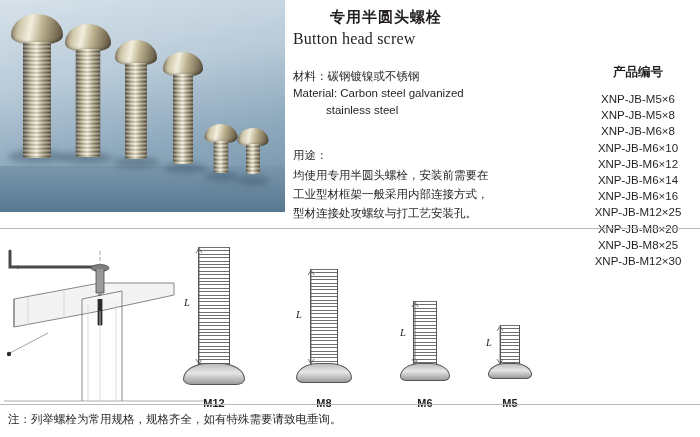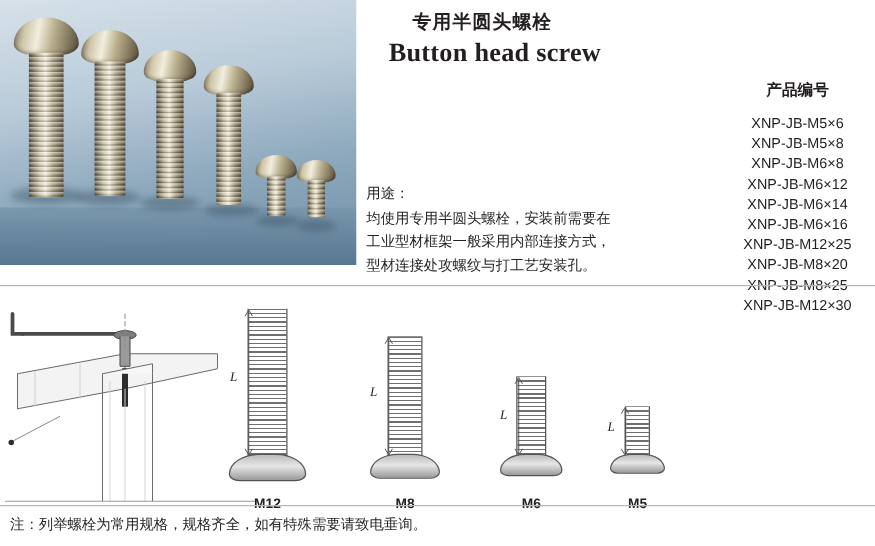--- a/index.html
+++ b/index.html
@@ -80,24 +80,23 @@
     font-size: 15px;
     font-weight: bold;
     letter-spacing: 1px;
     margin-left: 37px;
   }
   .title-en {
     position: absolute;
     left: 293px;
     top: 30px;
     font-family: "Liberation Serif", serif;
-    font-size: 21px;
-    font-weight: bold;
+    font-size: 16px;
+    font-weight: normal;
     letter-spacing: 0.2px;
-    margin-left: 18px;
   }
   .material-block {
     position: absolute;
     left: 293px;
     top: 68px;
     width: 250px;
     font-size: 11.5px;
     line-height: 16px;
   }
   .material-block .mat-en {
@@ -252,33 +251,41 @@
     </div>
     <div class="screw" style="left:236px; top:128px; width:34px; height:48px;">
       <div class="head" style="width:31px; height:18px;"></div>
       <div class="shank" style="top:16px; width:14px; height:30px;"></div>
     </div>
   </div>
 
   <div class="title-cn">专用半圆头螺栓</div>
   <div class="title-en">Button head screw</div>
 
+  <div class="material-block">
+    <div>材料：碳钢镀镍或不锈钢</div>
+    <div class="mat-en">Material: Carbon steel galvanized</div>
+    <div class="mat-en">
+        <span class="indent">stainless steel</span>
+      </div>
+  </div>
 
   <div class="usage-block">
     <div class="u-title">用途：</div>
     <div>均使用专用半圆头螺栓，安装前需要在</div>
     <div>工业型材框架一般采用内部连接方式，</div>
     <div>型材连接处攻螺纹与打工艺安装孔。</div>
   </div>
 
   <div class="codes">
     <div class="codes-title">产品编号</div>
     <div class="code-item">XNP-JB-M5×6</div>
     <div class="code-item">XNP-JB-M5×8</div>
     <div class="code-item">XNP-JB-M6×8</div>
+    <div class="code-item">XNP-JB-M6×10</div>
     <div class="code-item">XNP-JB-M6×12</div>
     <div class="code-item">XNP-JB-M6×14</div>
     <div class="code-item">XNP-JB-M6×16</div>
     <div class="code-item">XNP-JB-M12×25</div>
     <div class="code-item">XNP-JB-M8×20</div>
     <div class="code-item">XNP-JB-M8×25</div>
     <div class="code-item">XNP-JB-M12×30</div>
   </div>
 
   <div class="drawing">

